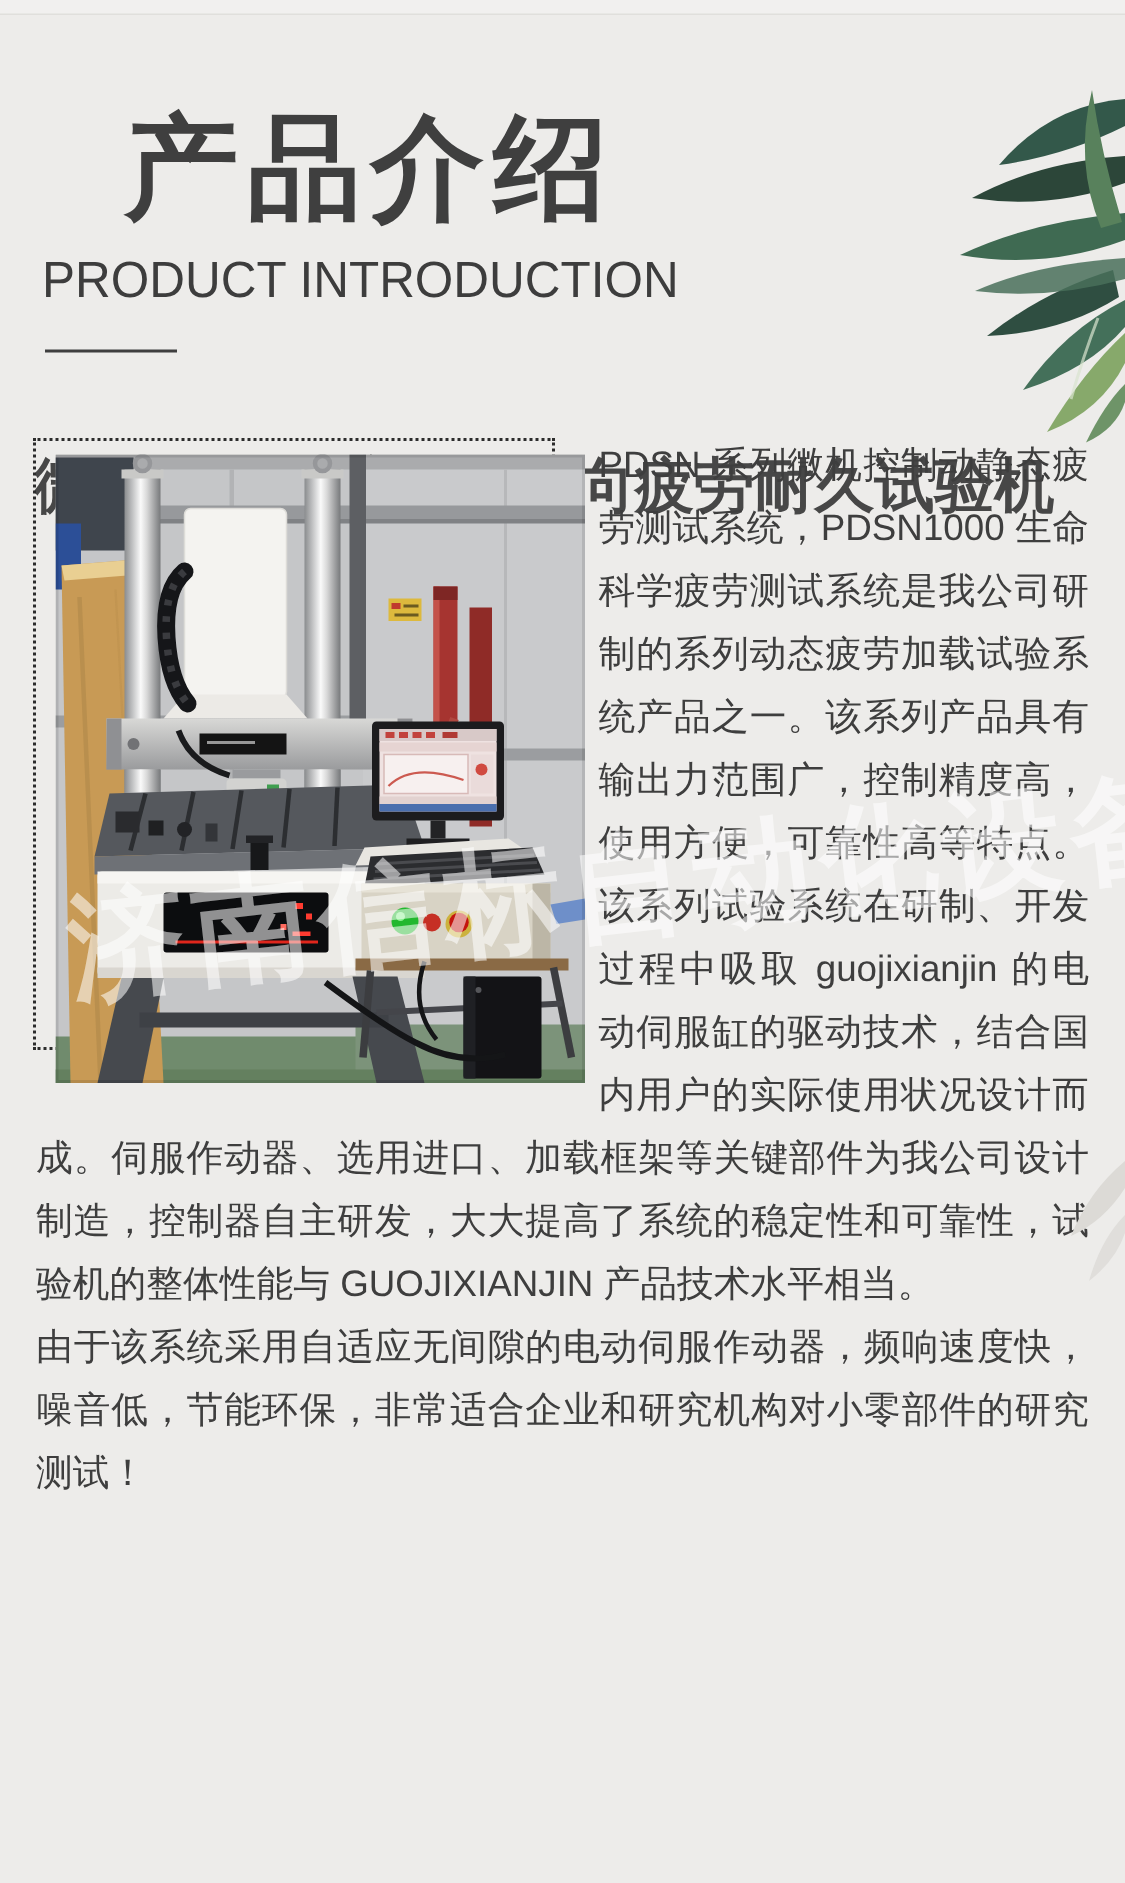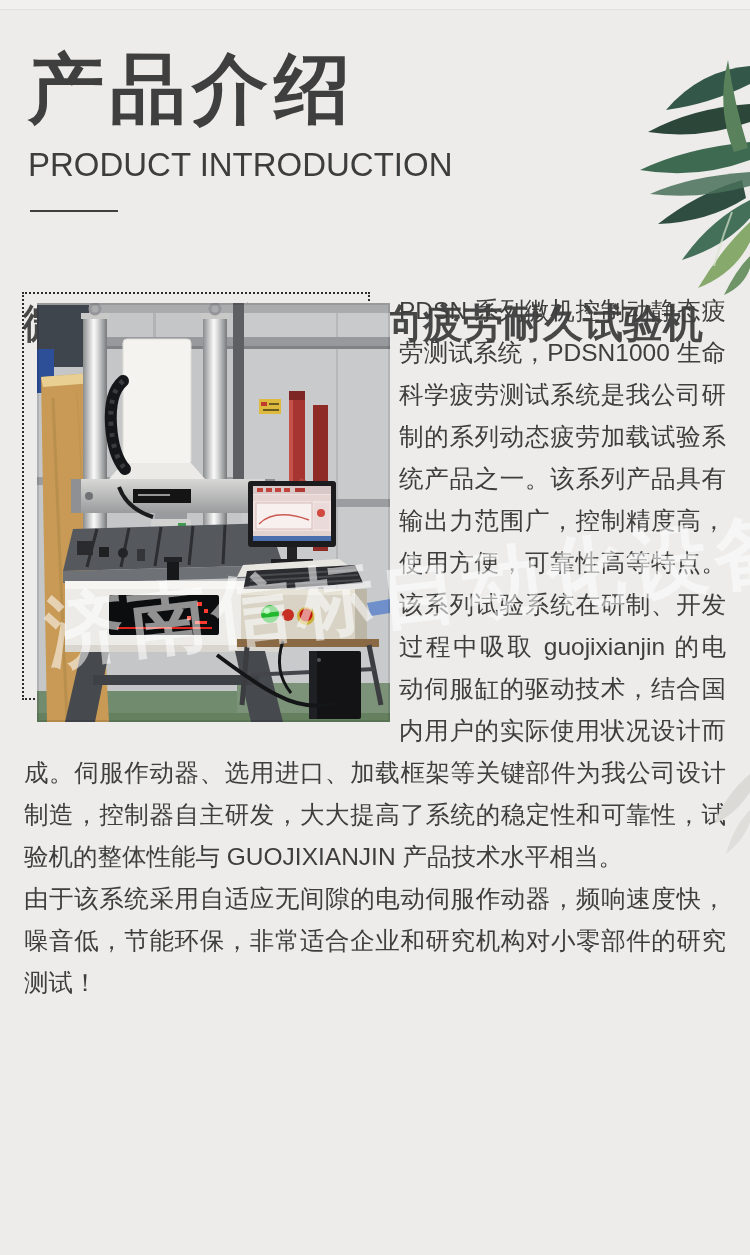--- a/index.html
+++ b/index.html
@@ -7,21 +7,21 @@
     position:relative;
     width:750px;height:1255px;
     background:#edecea;
     overflow:hidden;
     font-family:"Liberation Sans","DejaVu Sans",sans-serif;
   }
   .top-strip{
     position:absolute;left:0;top:0;width:750px;height:9px;
     background:#f1f0ef;border-bottom:1px solid #e0dfdc;
   }
-  .header{position:absolute;left:28px;top:49px;}
+  .header{position:absolute;left:28px;top:72px;text-align:center;}
   .title-cn{
     font-size:76px;font-weight:900;color:#3f3f3f;
     letter-spacing:6px;line-height:1.05;
     font-family:"DejaVu Sans","Liberation Sans",sans-serif;
   }
   .title-en{
     margin-top:16px;font-size:34px;color:#3d3d3d;
     letter-spacing:0px;font-weight:400;
     transform:scaleX(.97);transform-origin:left;
     white-space:nowrap;

